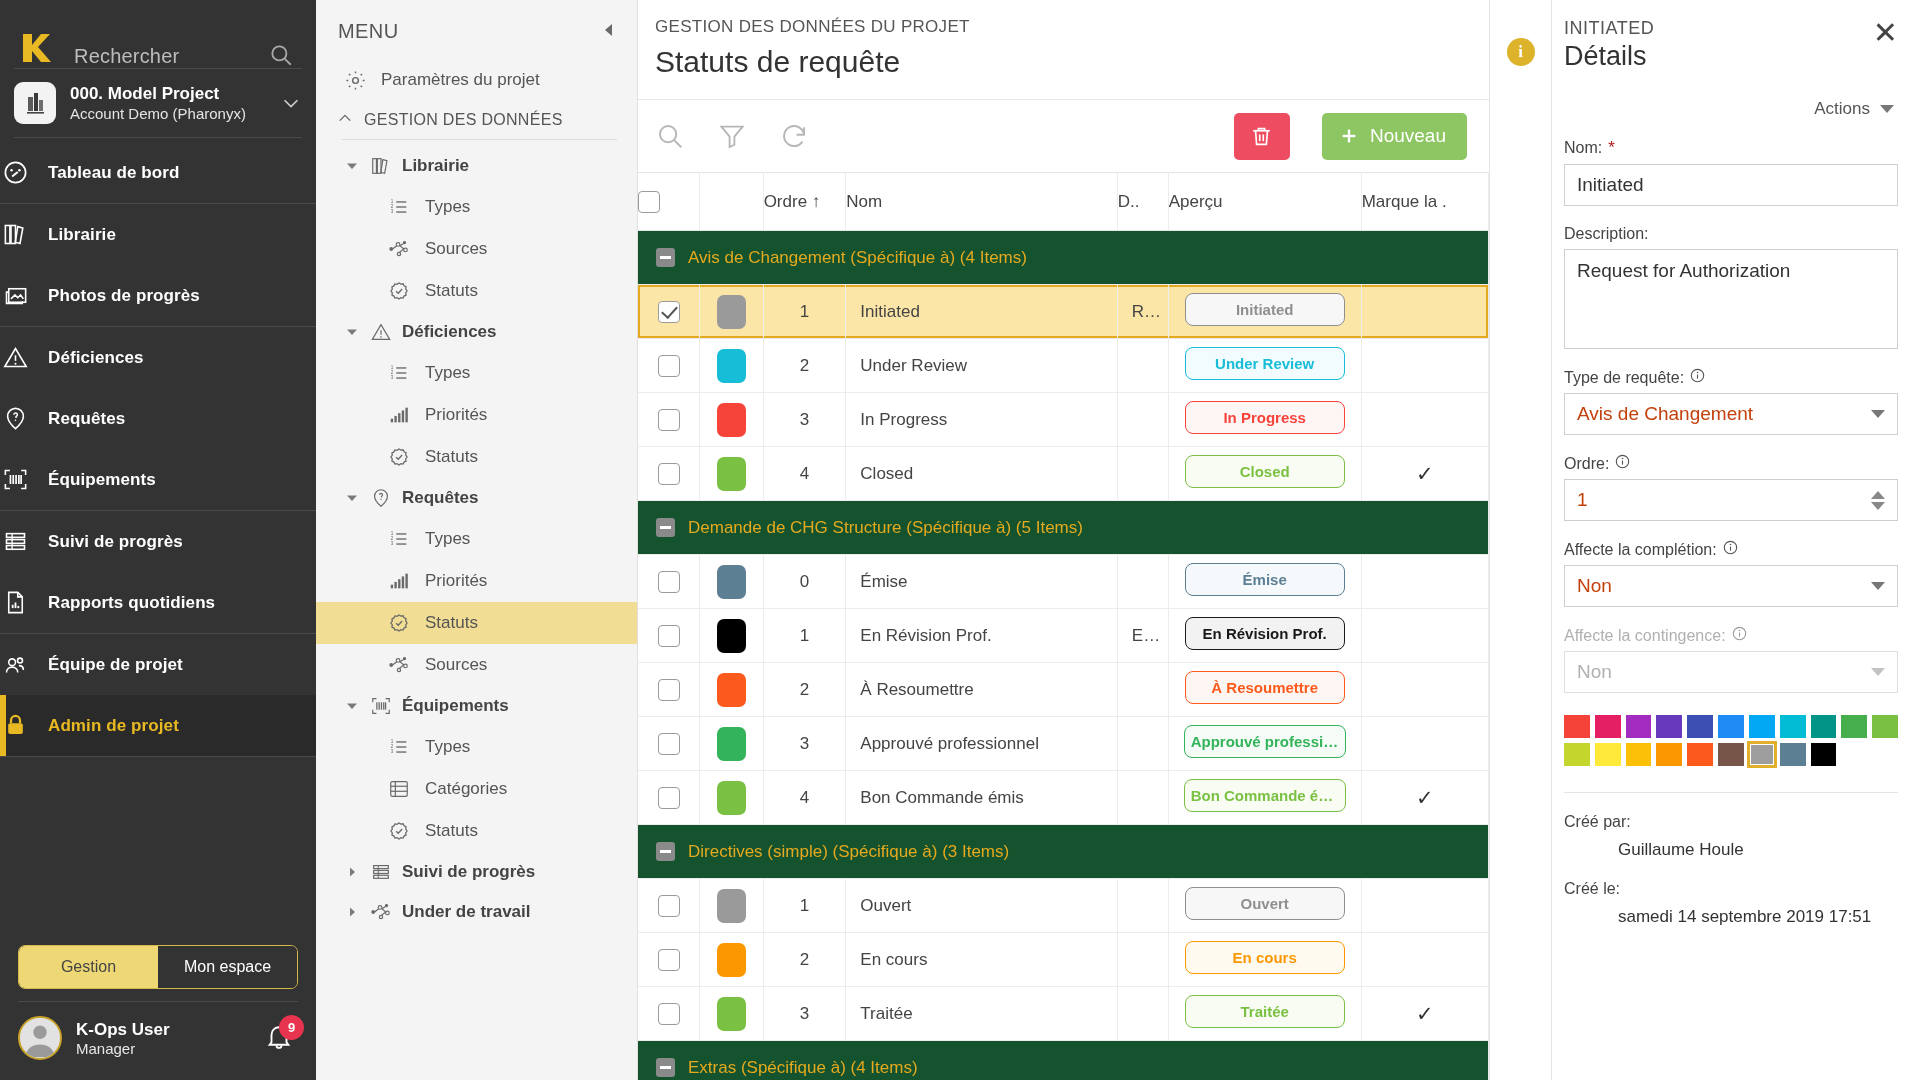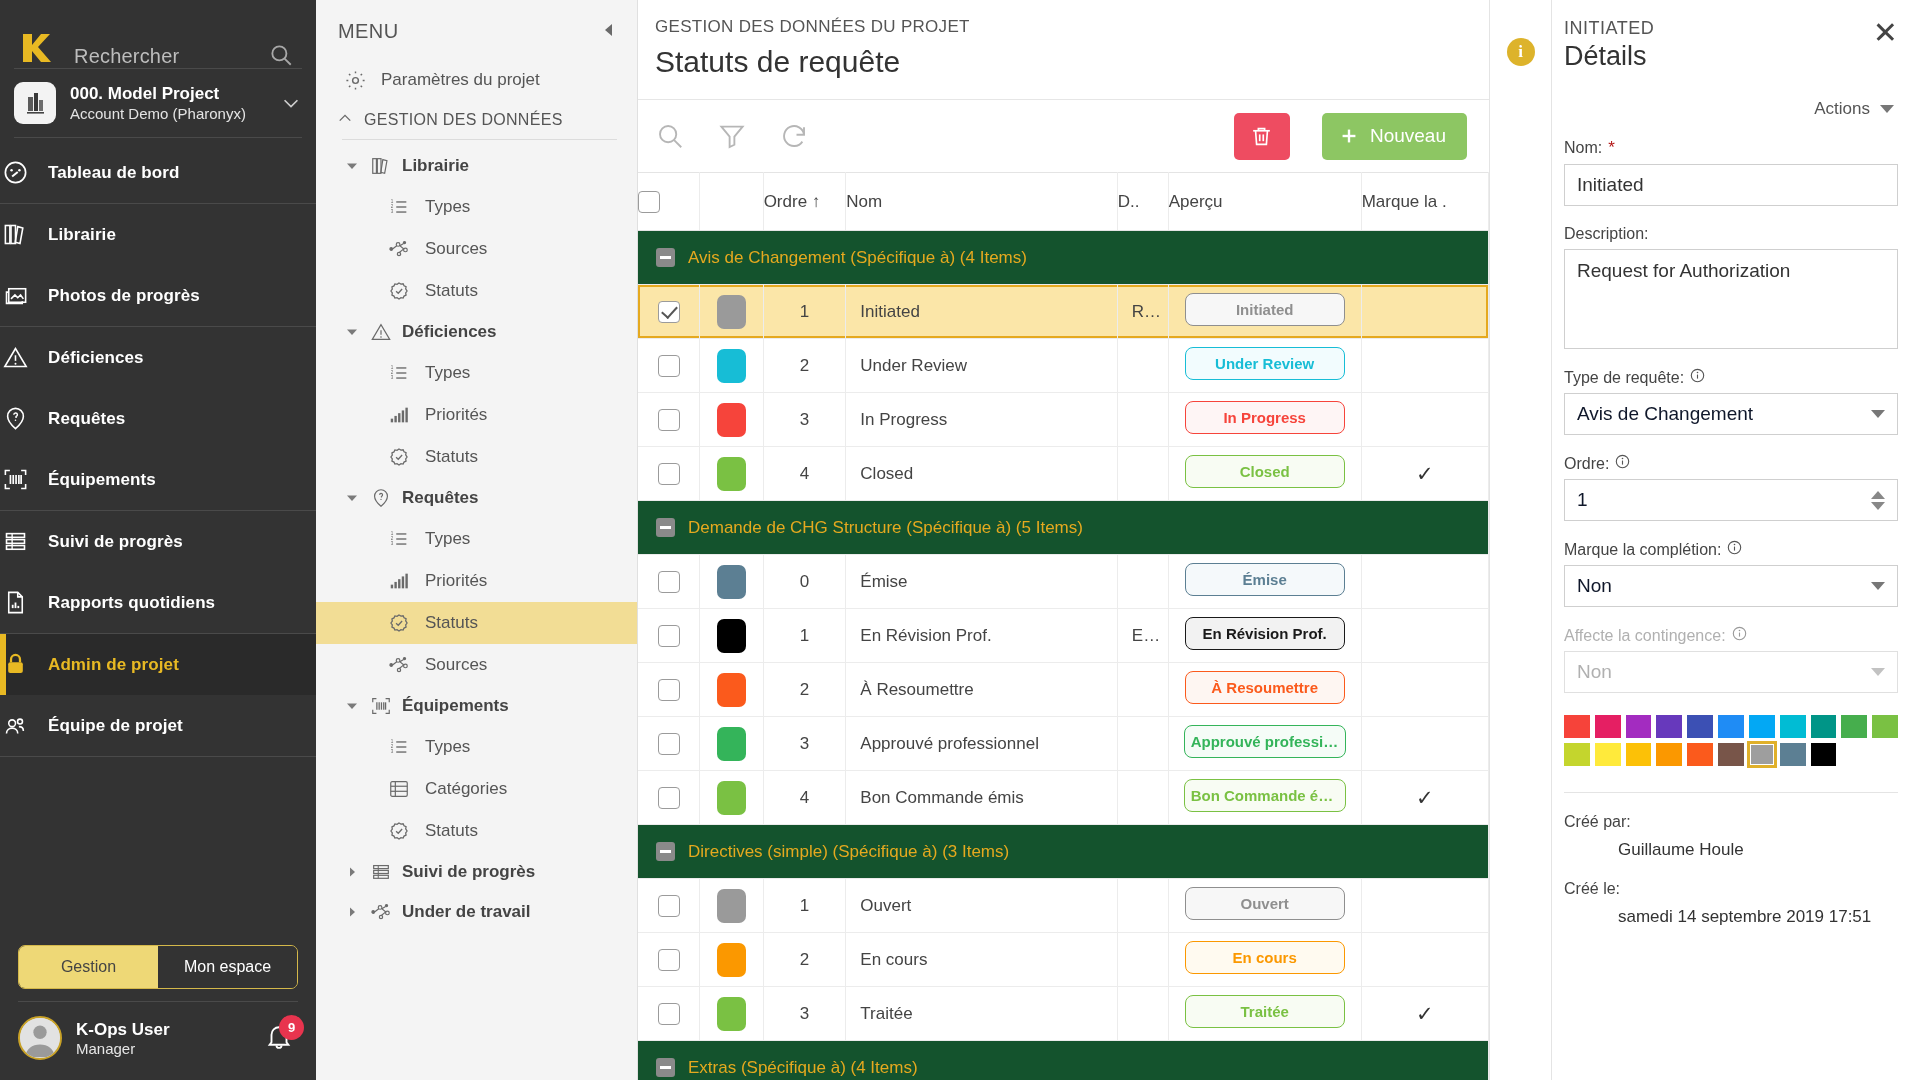--- a/index.html
+++ b/index.html
@@ -114,21 +114,21 @@
   .det-top { display: flex; align-items: flex-start; }
   .det-top-txt { flex: 1; }
   .det-kicker { font-size: 18px; color: #555; letter-spacing: .5px; }
   .det-title { font-size: 27px; color: #333; padding-top: 2px; }
   .det-x { font-size: 30px; color: #444; cursor: pointer; line-height: 1; font-weight: 300;}
   .actions { display:flex; align-items:center; justify-content:flex-end; gap:10px; font-size:17px; color:#555; padding: 27px 4px 0 0; cursor:pointer;}
   .f-label { font-size: 16px; color: #444; padding: 19px 0 6px; display: flex; align-items: center; gap: 6px; }
   .f-label .req { color: #b31717; font-size: 17px; }
   .f-input { width: 100%; height: 42px; border: 1px solid #cfcfcf; font-size: 19px; color: #333; padding: 0 12px; display:flex; align-items:center; background:#fff;}
   .f-area { width: 100%; height: 100px; border: 1px solid #cfcfcf; font-size: 19px; color: #333; padding: 10px 12px; background:#fff;}
-  .f-sel { width: 100%; height: 42px; border: 1px solid #cfcfcf; font-size: 19px; color: #0f172a; padding: 0 12px; display:flex; align-items:center; justify-content:space-between; background:#fff;}
+  .f-sel { width: 100%; height: 42px; border: 1px solid #cfcfcf; font-size: 19px; color: #c2410c; padding: 0 12px; display:flex; align-items:center; justify-content:space-between; background:#fff;}
   .f-sel.dis { color: #b0b0b0; border-color:#e0e0e0;}
   .f-label.dis { color: #b0b0b0; }
   .caret-dn { width:0;height:0;border-left:7px solid transparent;border-right:7px solid transparent;border-top:8px solid #777;}
   .f-sel.dis .caret-dn { border-top-color:#c2c2c2; }
   .spin { display:flex; flex-direction:column; gap:3px; }
   .spin i { width:0;height:0;border-left:7px solid transparent;border-right:7px solid transparent; display:block;}
   .spin i.up { border-bottom: 8px solid #888; }
   .spin i.dn { border-top: 8px solid #888; }
   .palette { display: grid; grid-template-columns: repeat(11, 1fr); gap: 5px; padding: 22px 0 0; }
   .sw { width: 100%; height: 23px; cursor: pointer; }
@@ -280,39 +280,39 @@
                   <line x1="12" y1="17" x2="12" y2="12"></line>
                   <line x1="14.5" y1="17" x2="14.5" y2="15"></line>
                 </g>
               </svg>
           </span>
           <span class="lbl">Rapports quotidiens</span>
         </div>
       </div>
 
       <div class="sb-group">
-        <div class="sb-item active">
-          <span class="ico">
-            <svg width="27" height="27" viewBox="0 0 24 24">
-                <path d="M8 10V7.5a4 4 0 0 1 8 0V10" fill="none" stroke="#e8b923" stroke-width="2"></path>
-                <rect x="5.5" y="10" width="13" height="9.5" rx="1.8" fill="#e8b923"></rect>
-              </svg>
-          </span>
-          <span class="lbl">Admin de projet</span>
-        </div>
         <div class="sb-item">
           <span class="ico">
             <svg width="27" height="27" viewBox="0 0 24 24" fill="none" stroke="#fff" stroke-width="1.4">
                 <circle cx="9" cy="10" r="3"></circle>
                 <path d="M4 19c0-3 2.2-4.7 5-4.7S14 16 14 19"></path>
                 <circle cx="16" cy="8.5" r="2.2"></circle>
                 <path d="M15 13c2.4 0 4 1.5 4 3.8"></path>
               </svg>
           </span>
           <span class="lbl">Équipe de projet</span>
+        </div>
+        <div class="sb-item active">
+          <span class="ico">
+            <svg width="27" height="27" viewBox="0 0 24 24">
+                <path d="M8 10V7.5a4 4 0 0 1 8 0V10" fill="none" stroke="#e8b923" stroke-width="2"></path>
+                <rect x="5.5" y="10" width="13" height="9.5" rx="1.8" fill="#e8b923"></rect>
+              </svg>
+          </span>
+          <span class="lbl">Admin de projet</span>
         </div>
       </div>
     </div>
 
     <div class="sb-bottom">
       <div class="seg">
         <div class="on">Gestion</div>
         <div class="off">Mon espace</div>
       </div>
       <div class="sb-user-sep"></div>
@@ -911,21 +911,21 @@
       </div>
       <div class="f-sel">
         <span>1</span>
         <span class="spin">
             <i class="up"></i>
             <i class="dn"></i>
           </span>
       </div>
 
       <div class="f-label">
-        <span>Marque la complétion:</span>
+        <span>Affecte la complétion:</span>
         <span><svg width="15" height="15" viewBox="0 0 16 16" fill="none" stroke="#555" stroke-width="1.2">
               <circle cx="8" cy="8" r="6.6"></circle>
               <line x1="8" y1="7" x2="8" y2="11.3"></line>
               <circle cx="8" cy="4.8" r=".85" fill="#555" stroke="none"></circle>
             </svg></span>
       </div>
       <div class="f-sel">
         <span>Non</span>
         <span class="caret-dn"></span>
       </div>

